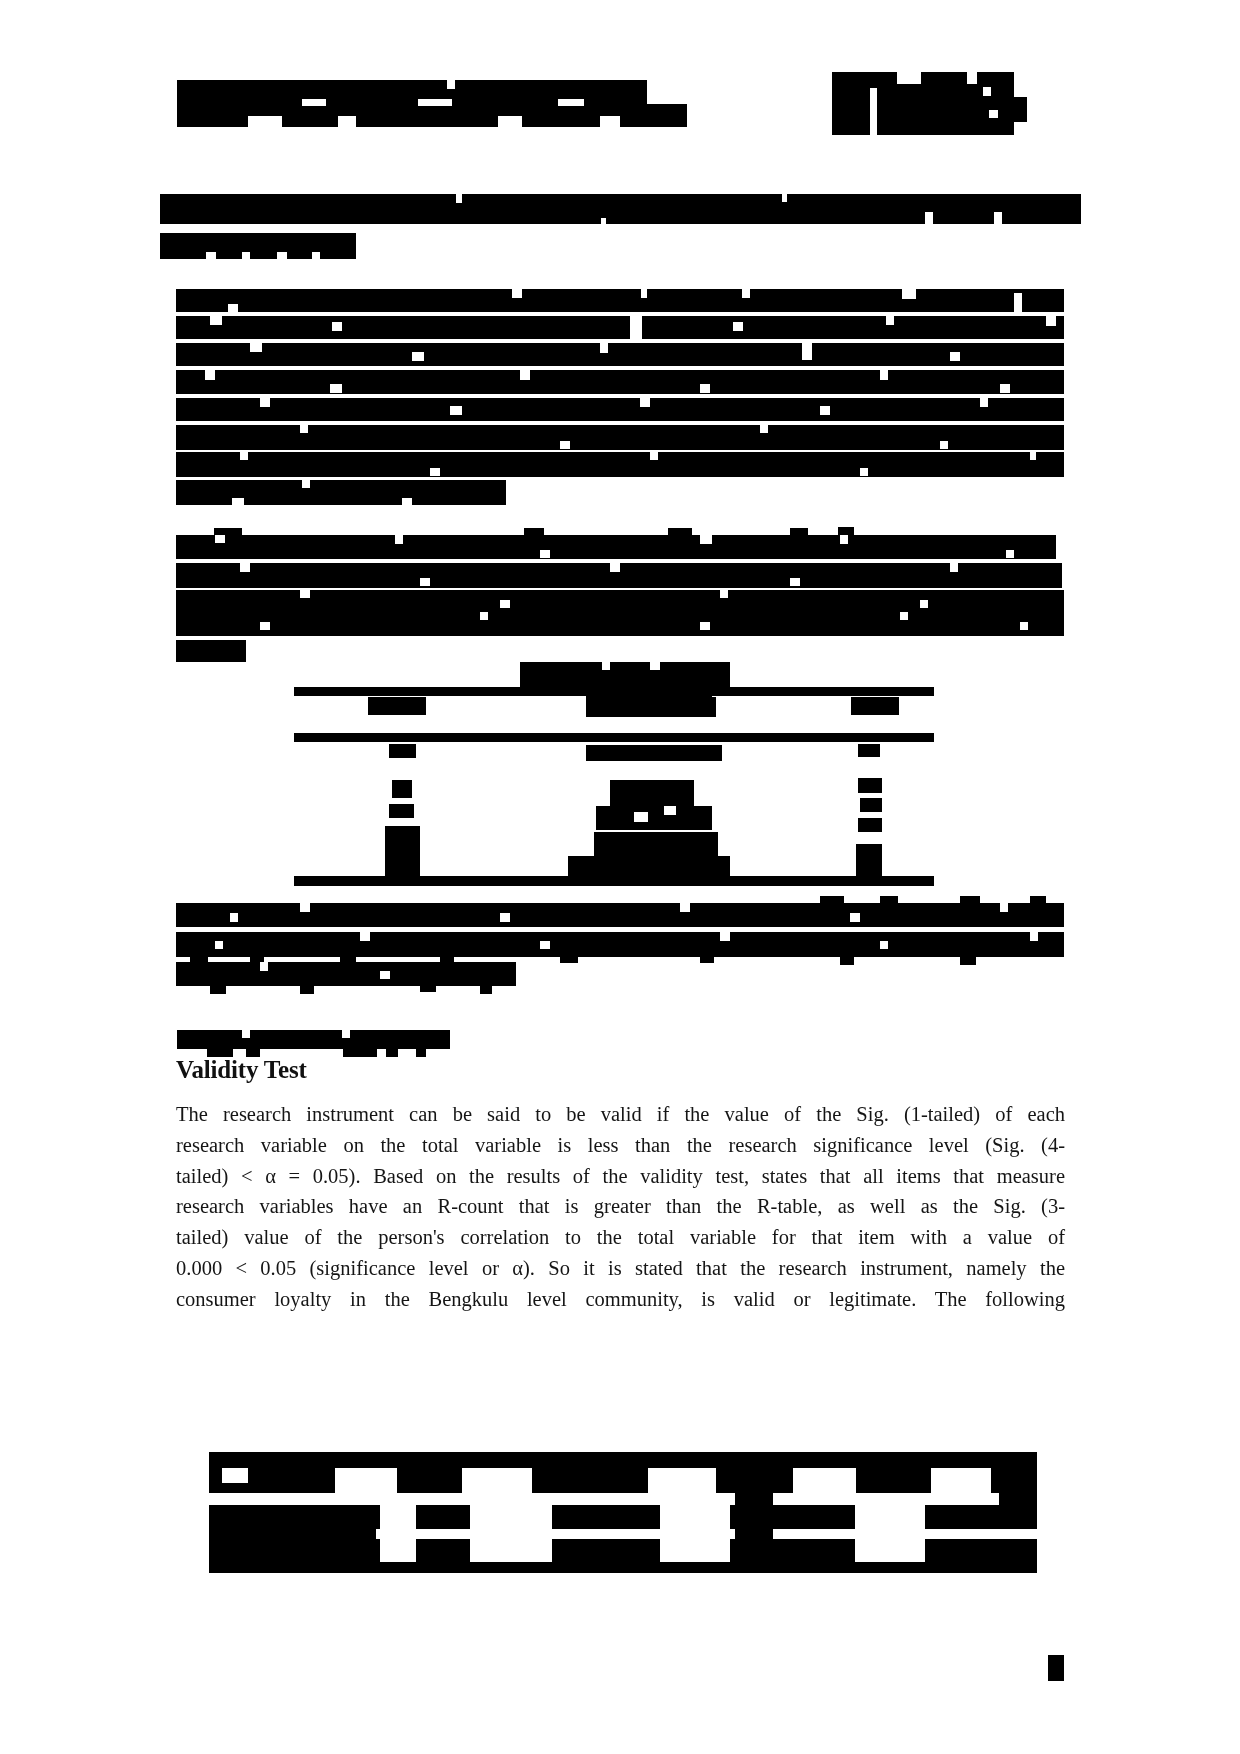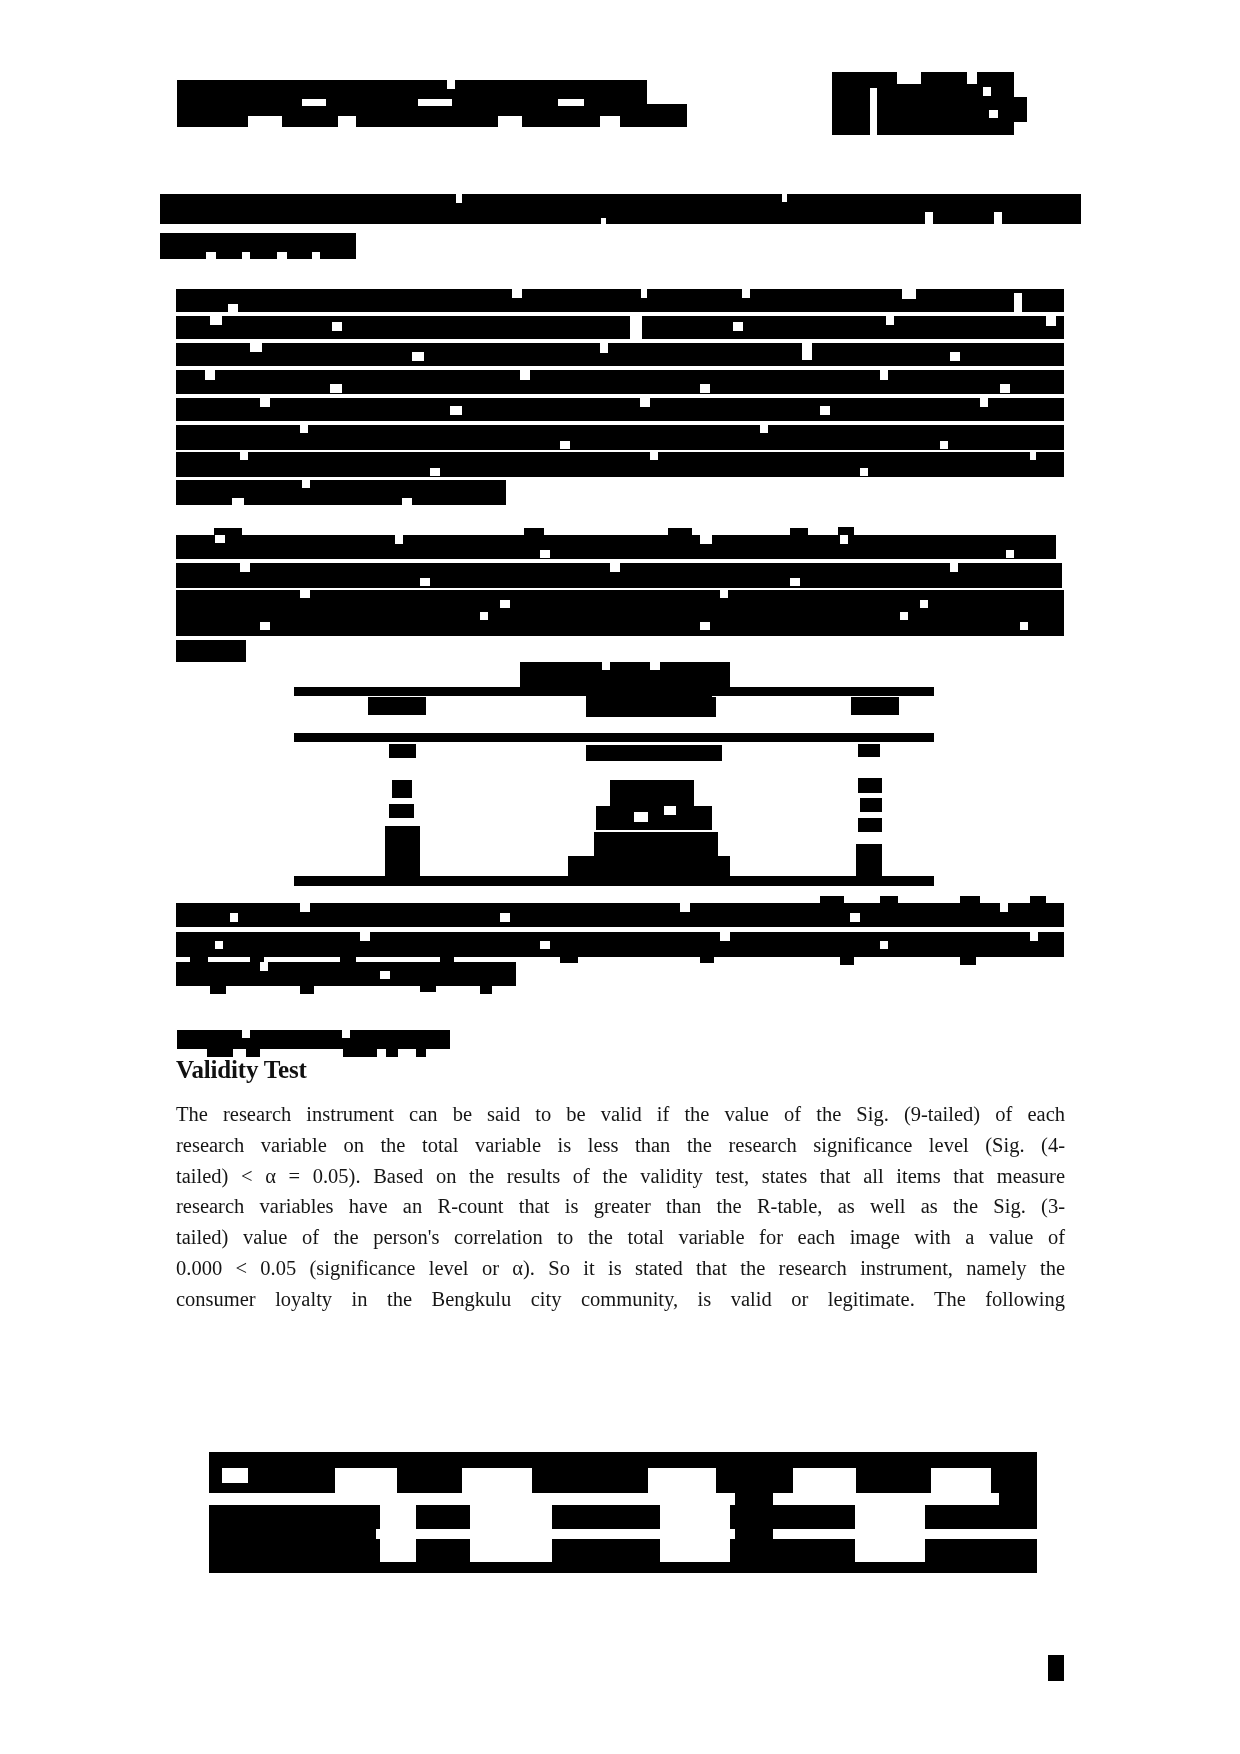--- a/index.html
+++ b/index.html
@@ -248,23 +248,23 @@
       <div class="rect" style="left: 660px; top: 1539px; width: 70px; height: 23px; background: rgb(255, 255, 255);"></div>
       <div class="rect" style="left: 855px; top: 1539px; width: 70px; height: 23px; background: rgb(255, 255, 255);"></div>
       <div class="rect" style="left: 209px; top: 1505px; width: 167px; height: 57px; background: rgb(0, 0, 0);"></div>
       <div class="rect" style="left: 209px; top: 1562px; width: 828px; height: 11px; background: rgb(0, 0, 0);"></div>
       <div class="rect" style="left: 1048px; top: 1655px; width: 16px; height: 26px; background: rgb(0, 0, 0);"></div>
     </div>
 
   <div class="text-abs heading-validity">Validity Test</div>
 
   <div class="text-abs para">
-    <div class="pline">The research instrument can be said to be valid if the value of the Sig. (9-tailed) of each</div>
+    <div class="pline">The research instrument can be said to be valid if the value of the Sig. (1-tailed) of each</div>
     <div class="pline">research variable on the total variable is less than the research significance level (Sig. (4-</div>
     <div class="pline">tailed) &lt; α = 0.05). Based on the results of the validity test, states that all items that measure</div>
     <div class="pline">research variables have an R-count that is greater than the R-table, as well as the Sig. (3-</div>
-    <div class="pline">tailed) value of the person's correlation to the total variable for each image with a value of</div>
+    <div class="pline">tailed) value of the person's correlation to the total variable for that item with a value of</div>
     <div class="pline">0.000 &lt; 0.05 (significance level or α). So it is stated that the research instrument, namely the</div>
-    <div class="pline">consumer loyalty in the Bengkulu city community, is valid or legitimate. The following</div>
+    <div class="pline">consumer loyalty in the Bengkulu level community, is valid or legitimate. The following</div>
   </div>
 
 
 </div>
 
 </body></html>

